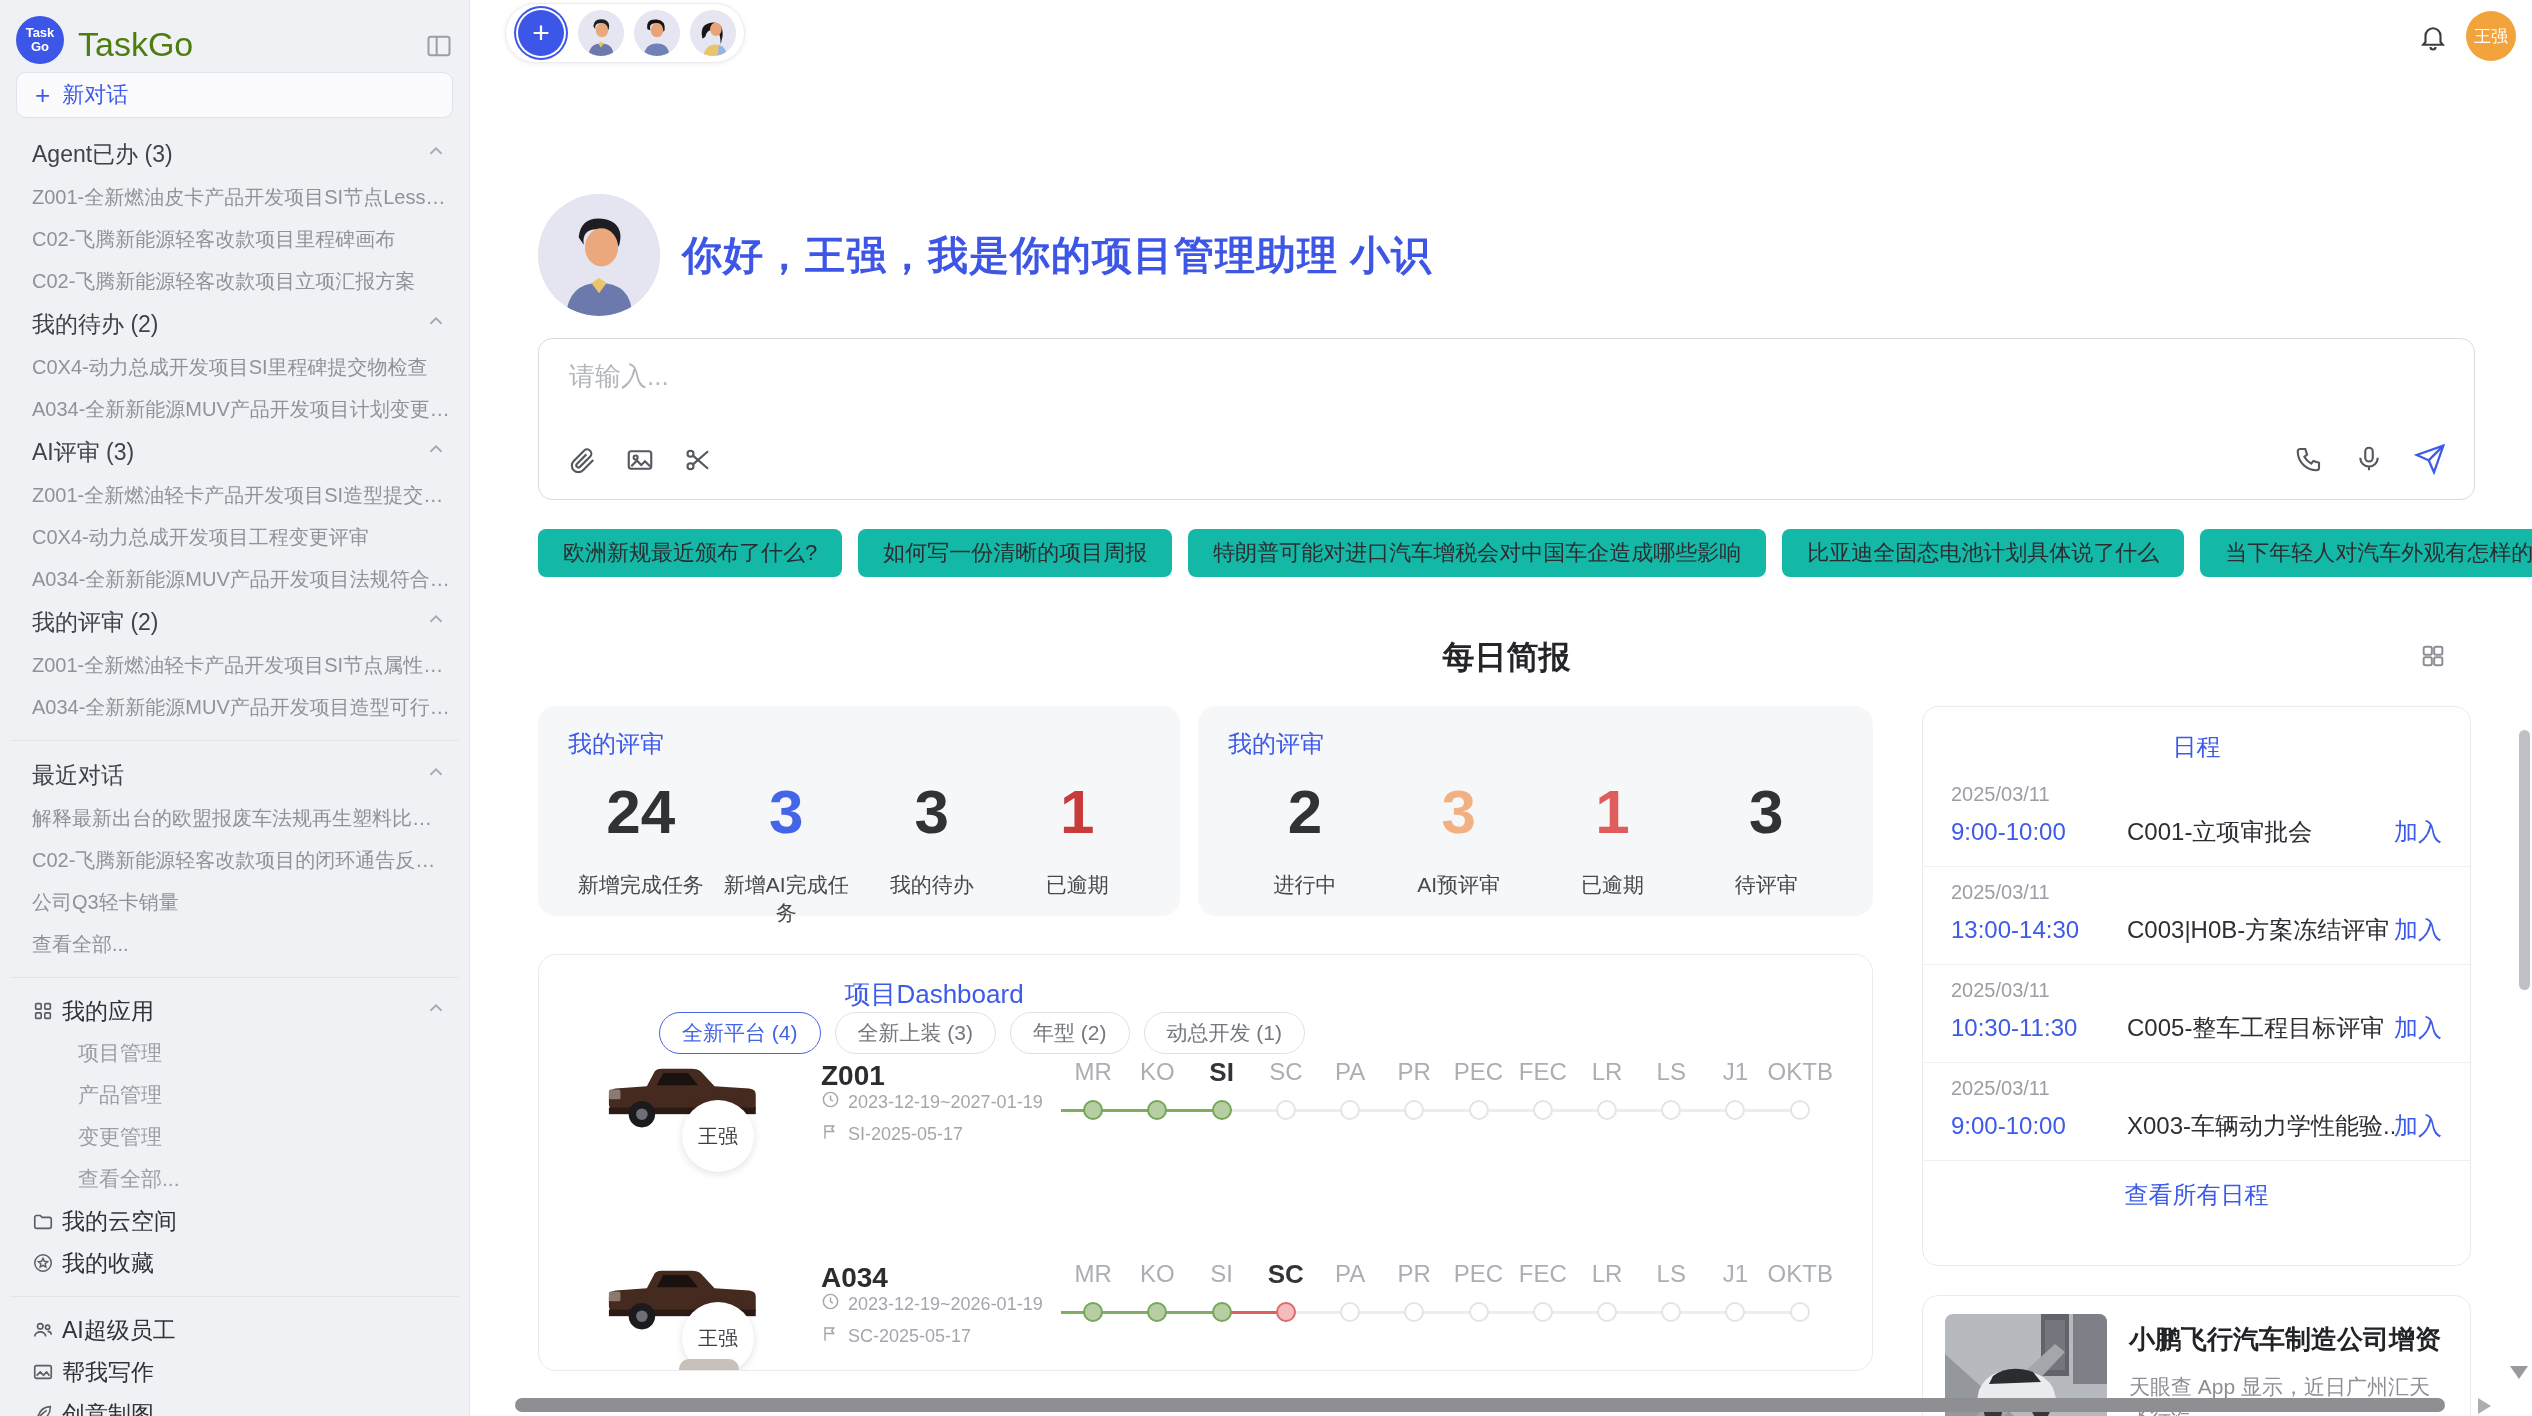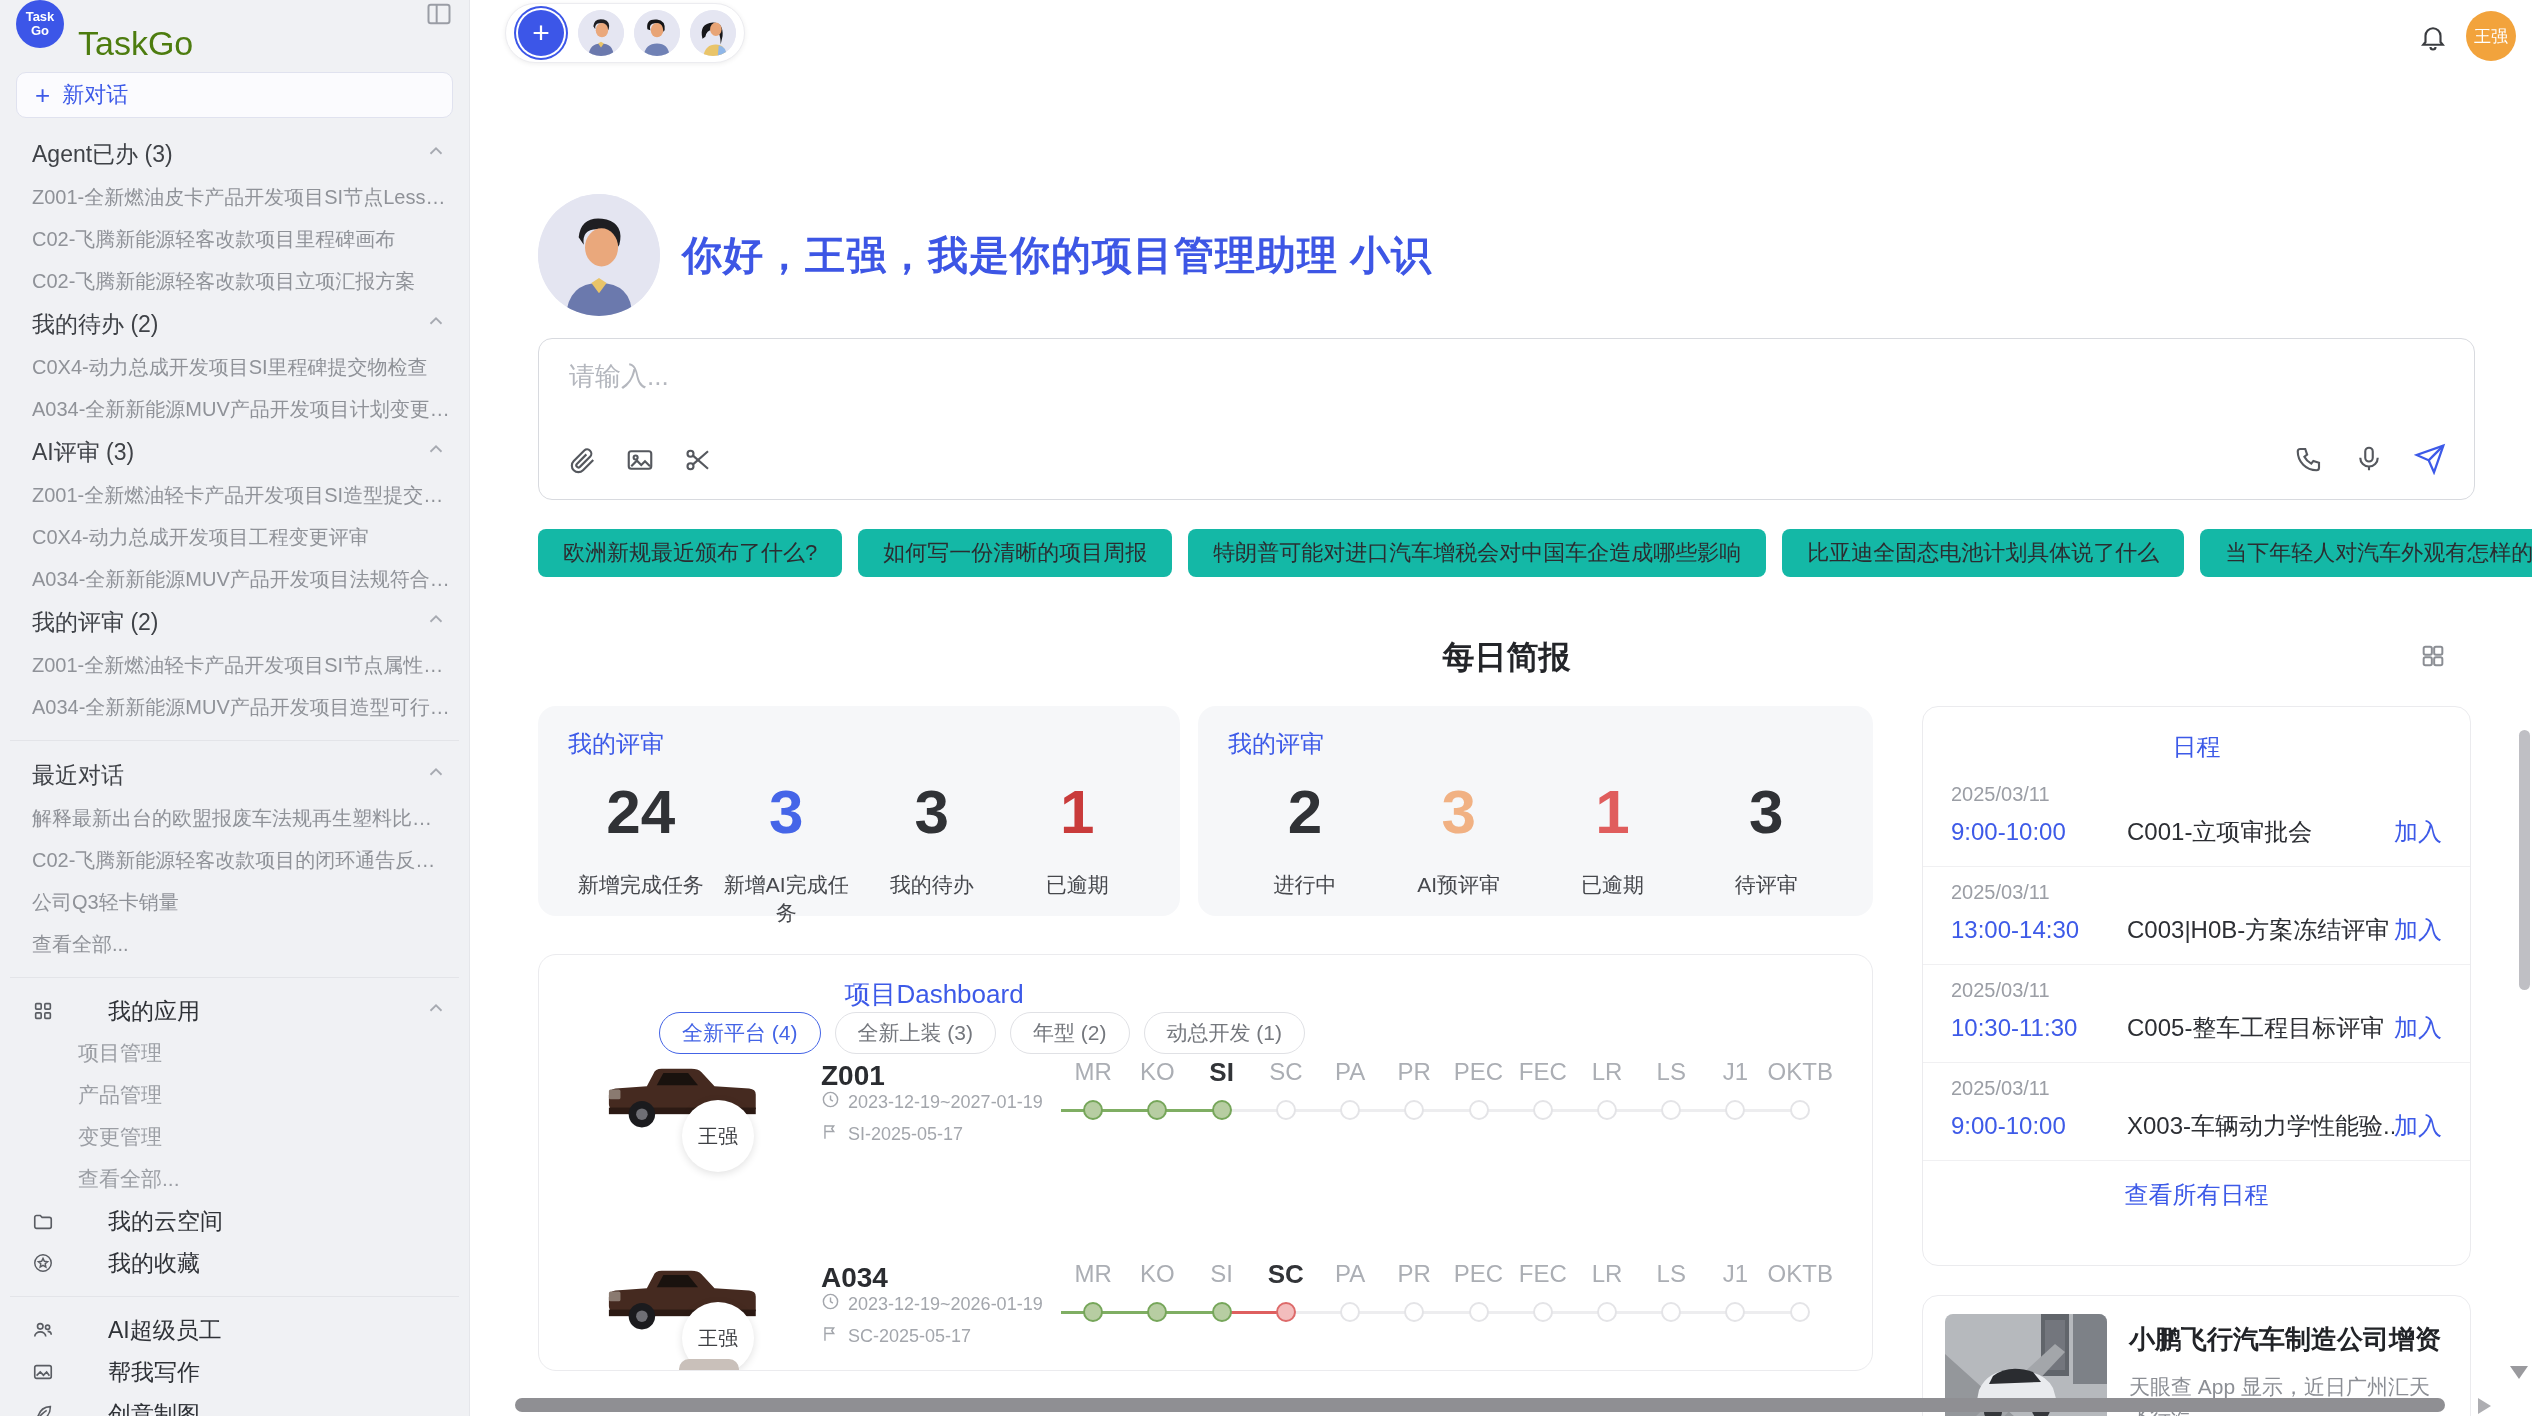--- a/index.html
+++ b/index.html
@@ -3,39 +3,39 @@
 <meta charset="utf-8">
 <style>
   * { margin:0; padding:0; box-sizing:border-box; }
   html,body { width:2532px; height:1416px; overflow:hidden; background:#fff;
     font-family:"Liberation Sans", sans-serif; }
   .page { position:relative; width:2532px; height:1416px; }
 
   
   .sidebar { position:absolute; left:0; top:0; width:470px; height:1416px;
     background:#f0f1f4; border-right:1px solid #e5e6ea; padding:0 0 0 0; }
-  .sb-head { display:flex; align-items:flex-start; height:64px; padding:0 16px; }
+  .sb-head { display:flex; align-items:flex-end; height:64px; padding:0 16px; }
   .logo { width:48px; height:48px; border-radius:50%; background:#3c56e8; color:#fff;
     display:flex; flex-direction:column; align-items:center; justify-content:center;
     font-size:13px; line-height:14px; font-weight:700; }
   .app-title { font-size:34px; font-weight:400; color:#4d7c0f; margin-left:14px; flex:1;margin-top:24px; }
   .panel-icon { color:#9a9da5; }
   .newchat { margin:8px 16px 14px 16px; height:46px; background:#fbfbfe; border:1px solid #e0e2ef;
     border-radius:10px; display:flex; align-items:center; padding:0 18px; color:#3d5ae8;
     font-size:22px; cursor:pointer; }
   .newchat .plus { font-size:26px; margin-right:12px; font-weight:400; }
   .sb-section-header { display:flex; align-items:center; height:44px; padding:0 22px 0 32px;
     font-size:23px; color:#3f4247; }
   .sb-section-header .sp { flex:1; }
   .chev { color:#a7aab1; }
   .sb-item { height:42px; line-height:42px; padding:0 18px 0 32px; font-size:20px; color:#8f9298;
     white-space:nowrap; overflow:hidden; text-overflow:ellipsis; cursor:pointer; }
   .sb-div { height:1px; background:#e3e4e8; margin:12px 10px; }
   .sb-row { display:flex; align-items:center; height:42px; padding:0 22px 0 32px;
-    font-size:23px; color:#2f3237; cursor:pointer;gap:46px; }
+    font-size:23px; color:#2f3237; cursor:pointer; }
   .sb-row .ric { width:30px; color:#5a5d63; display:flex; align-items:center; }
   .sb-row .sp { flex:1; }
   .sb-sub { height:42px; line-height:42px; padding-left:78px; font-size:21px; color:#9b9ea4;
     white-space:nowrap; overflow:hidden; cursor:pointer; }
 
   
   .main { position:absolute; left:470px; top:0; width:2062px; height:1416px; background:#fff; }
 
   .pill { position:absolute; left:35px; top:3px; height:60px; padding:6px 8px; background:#fff;
     border:1px solid #ececf0; border-radius:999px; display:flex; align-items:center; gap:10px;

